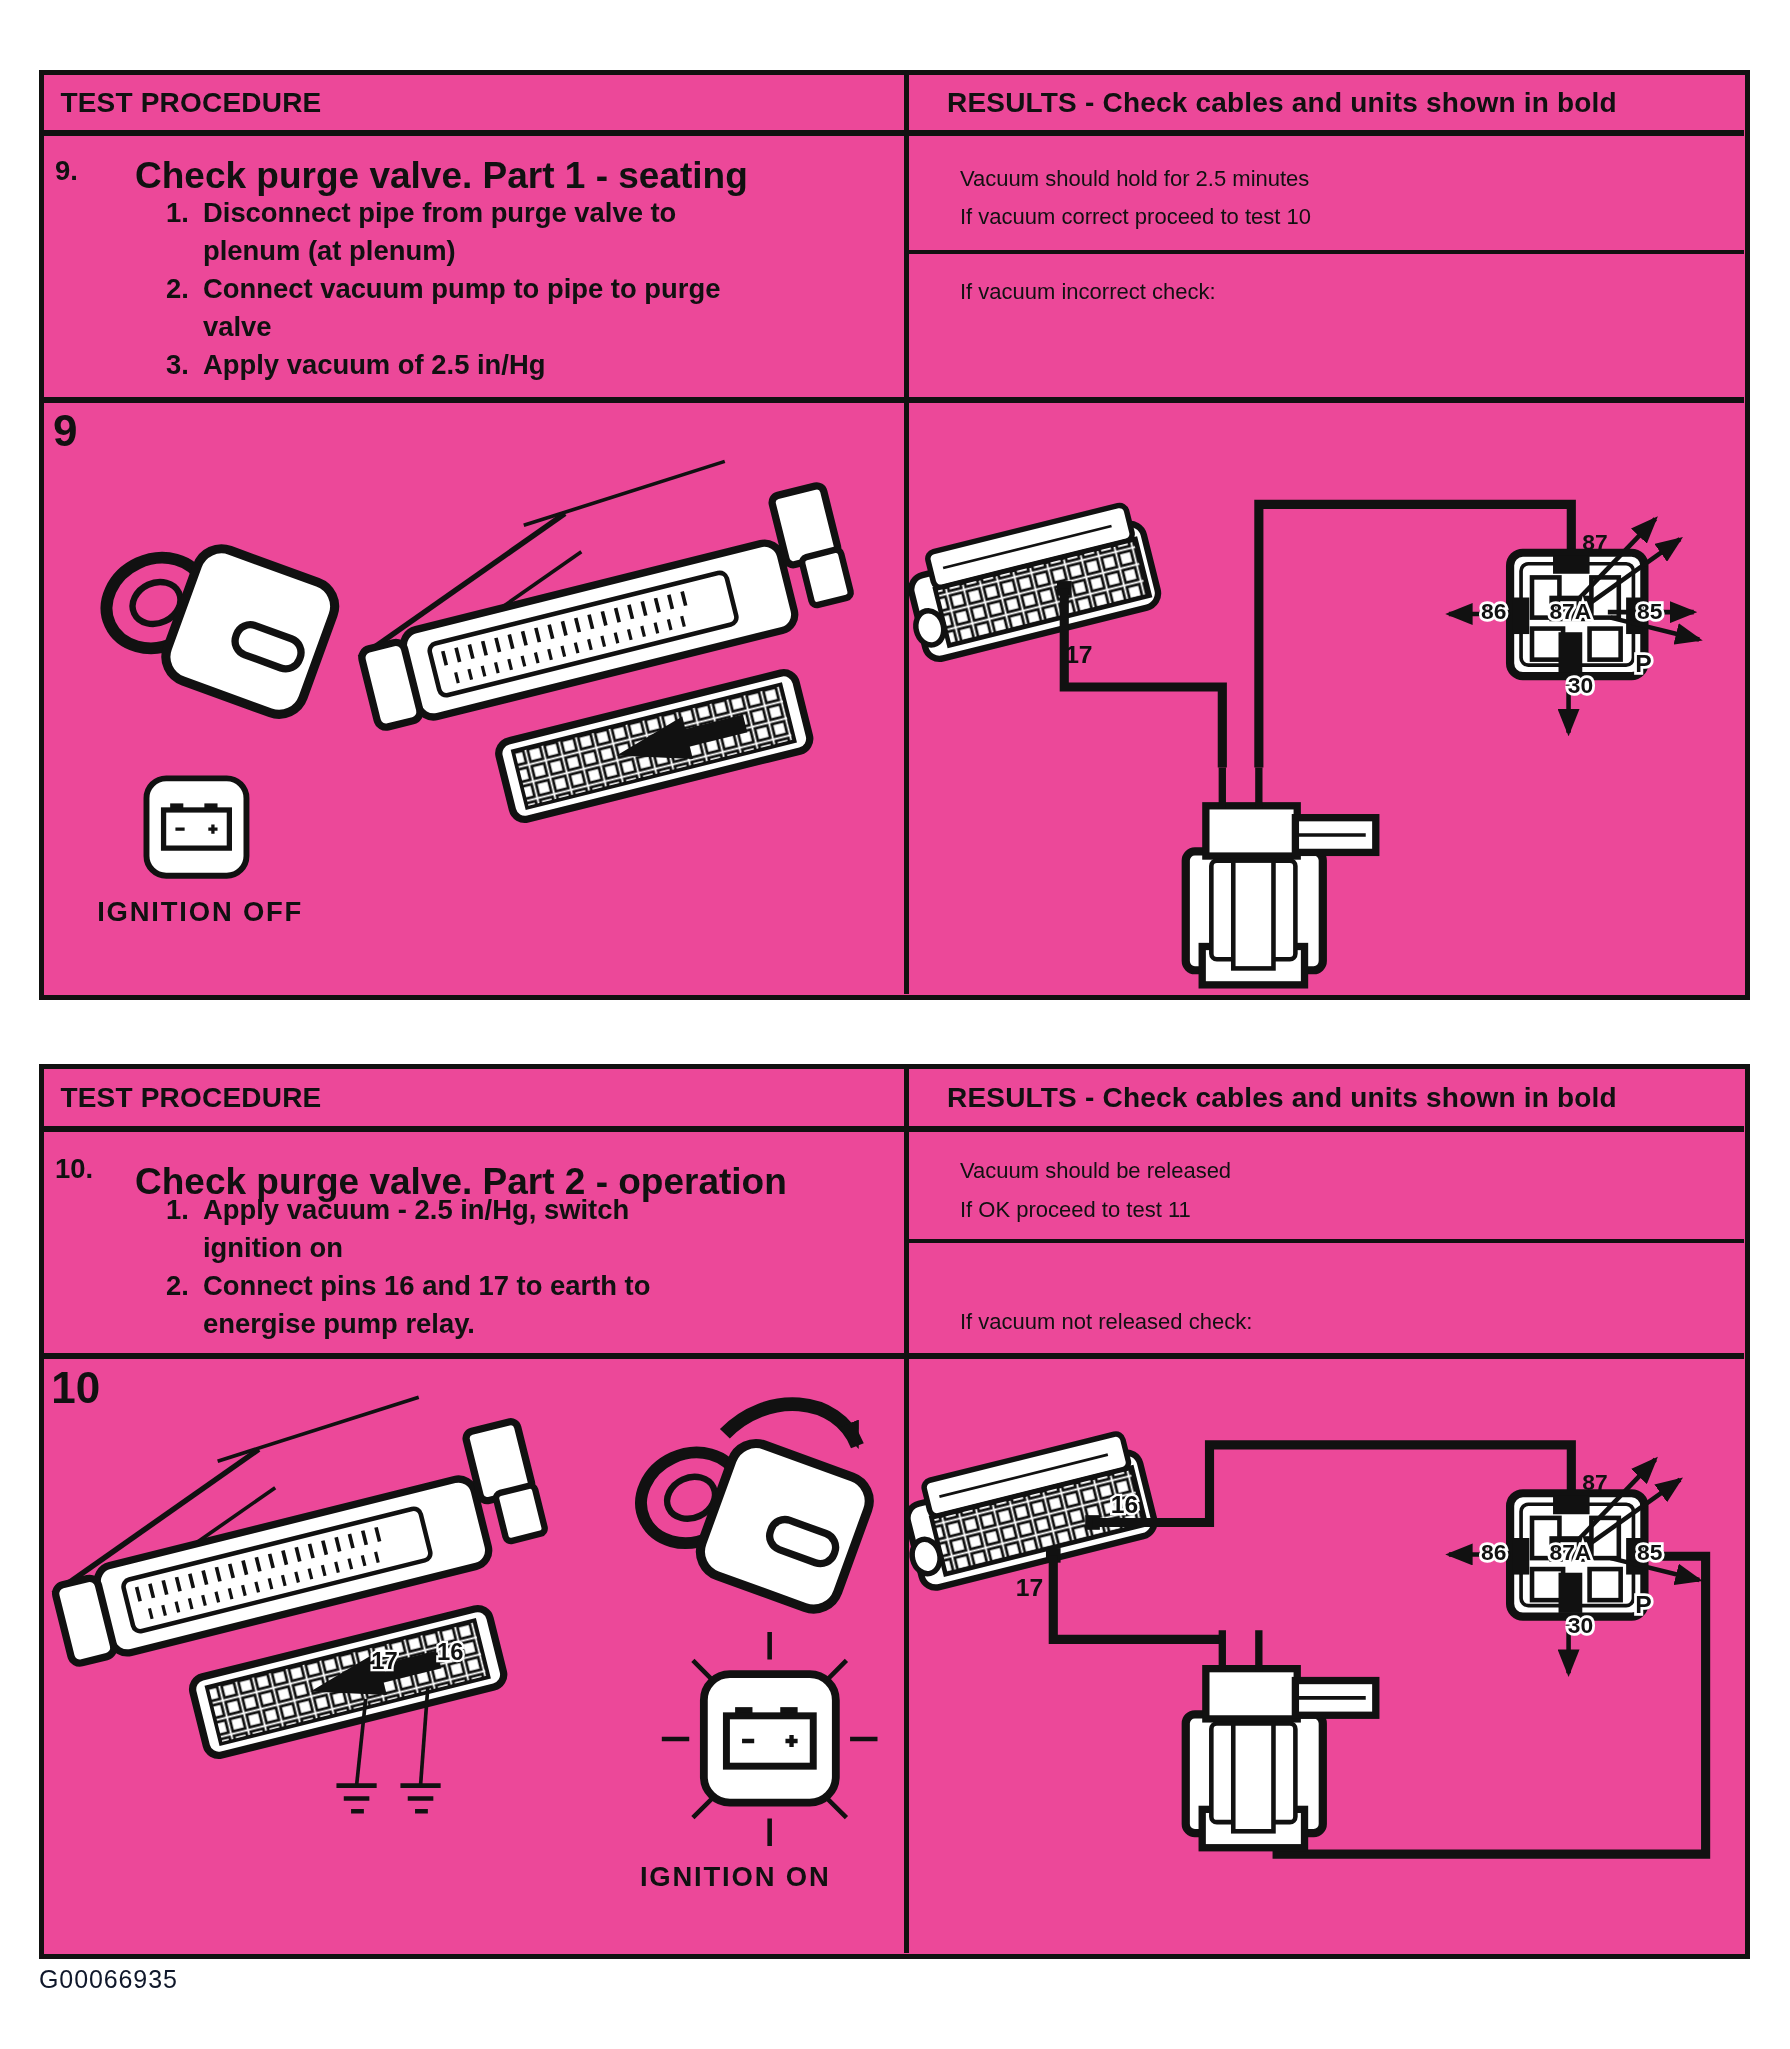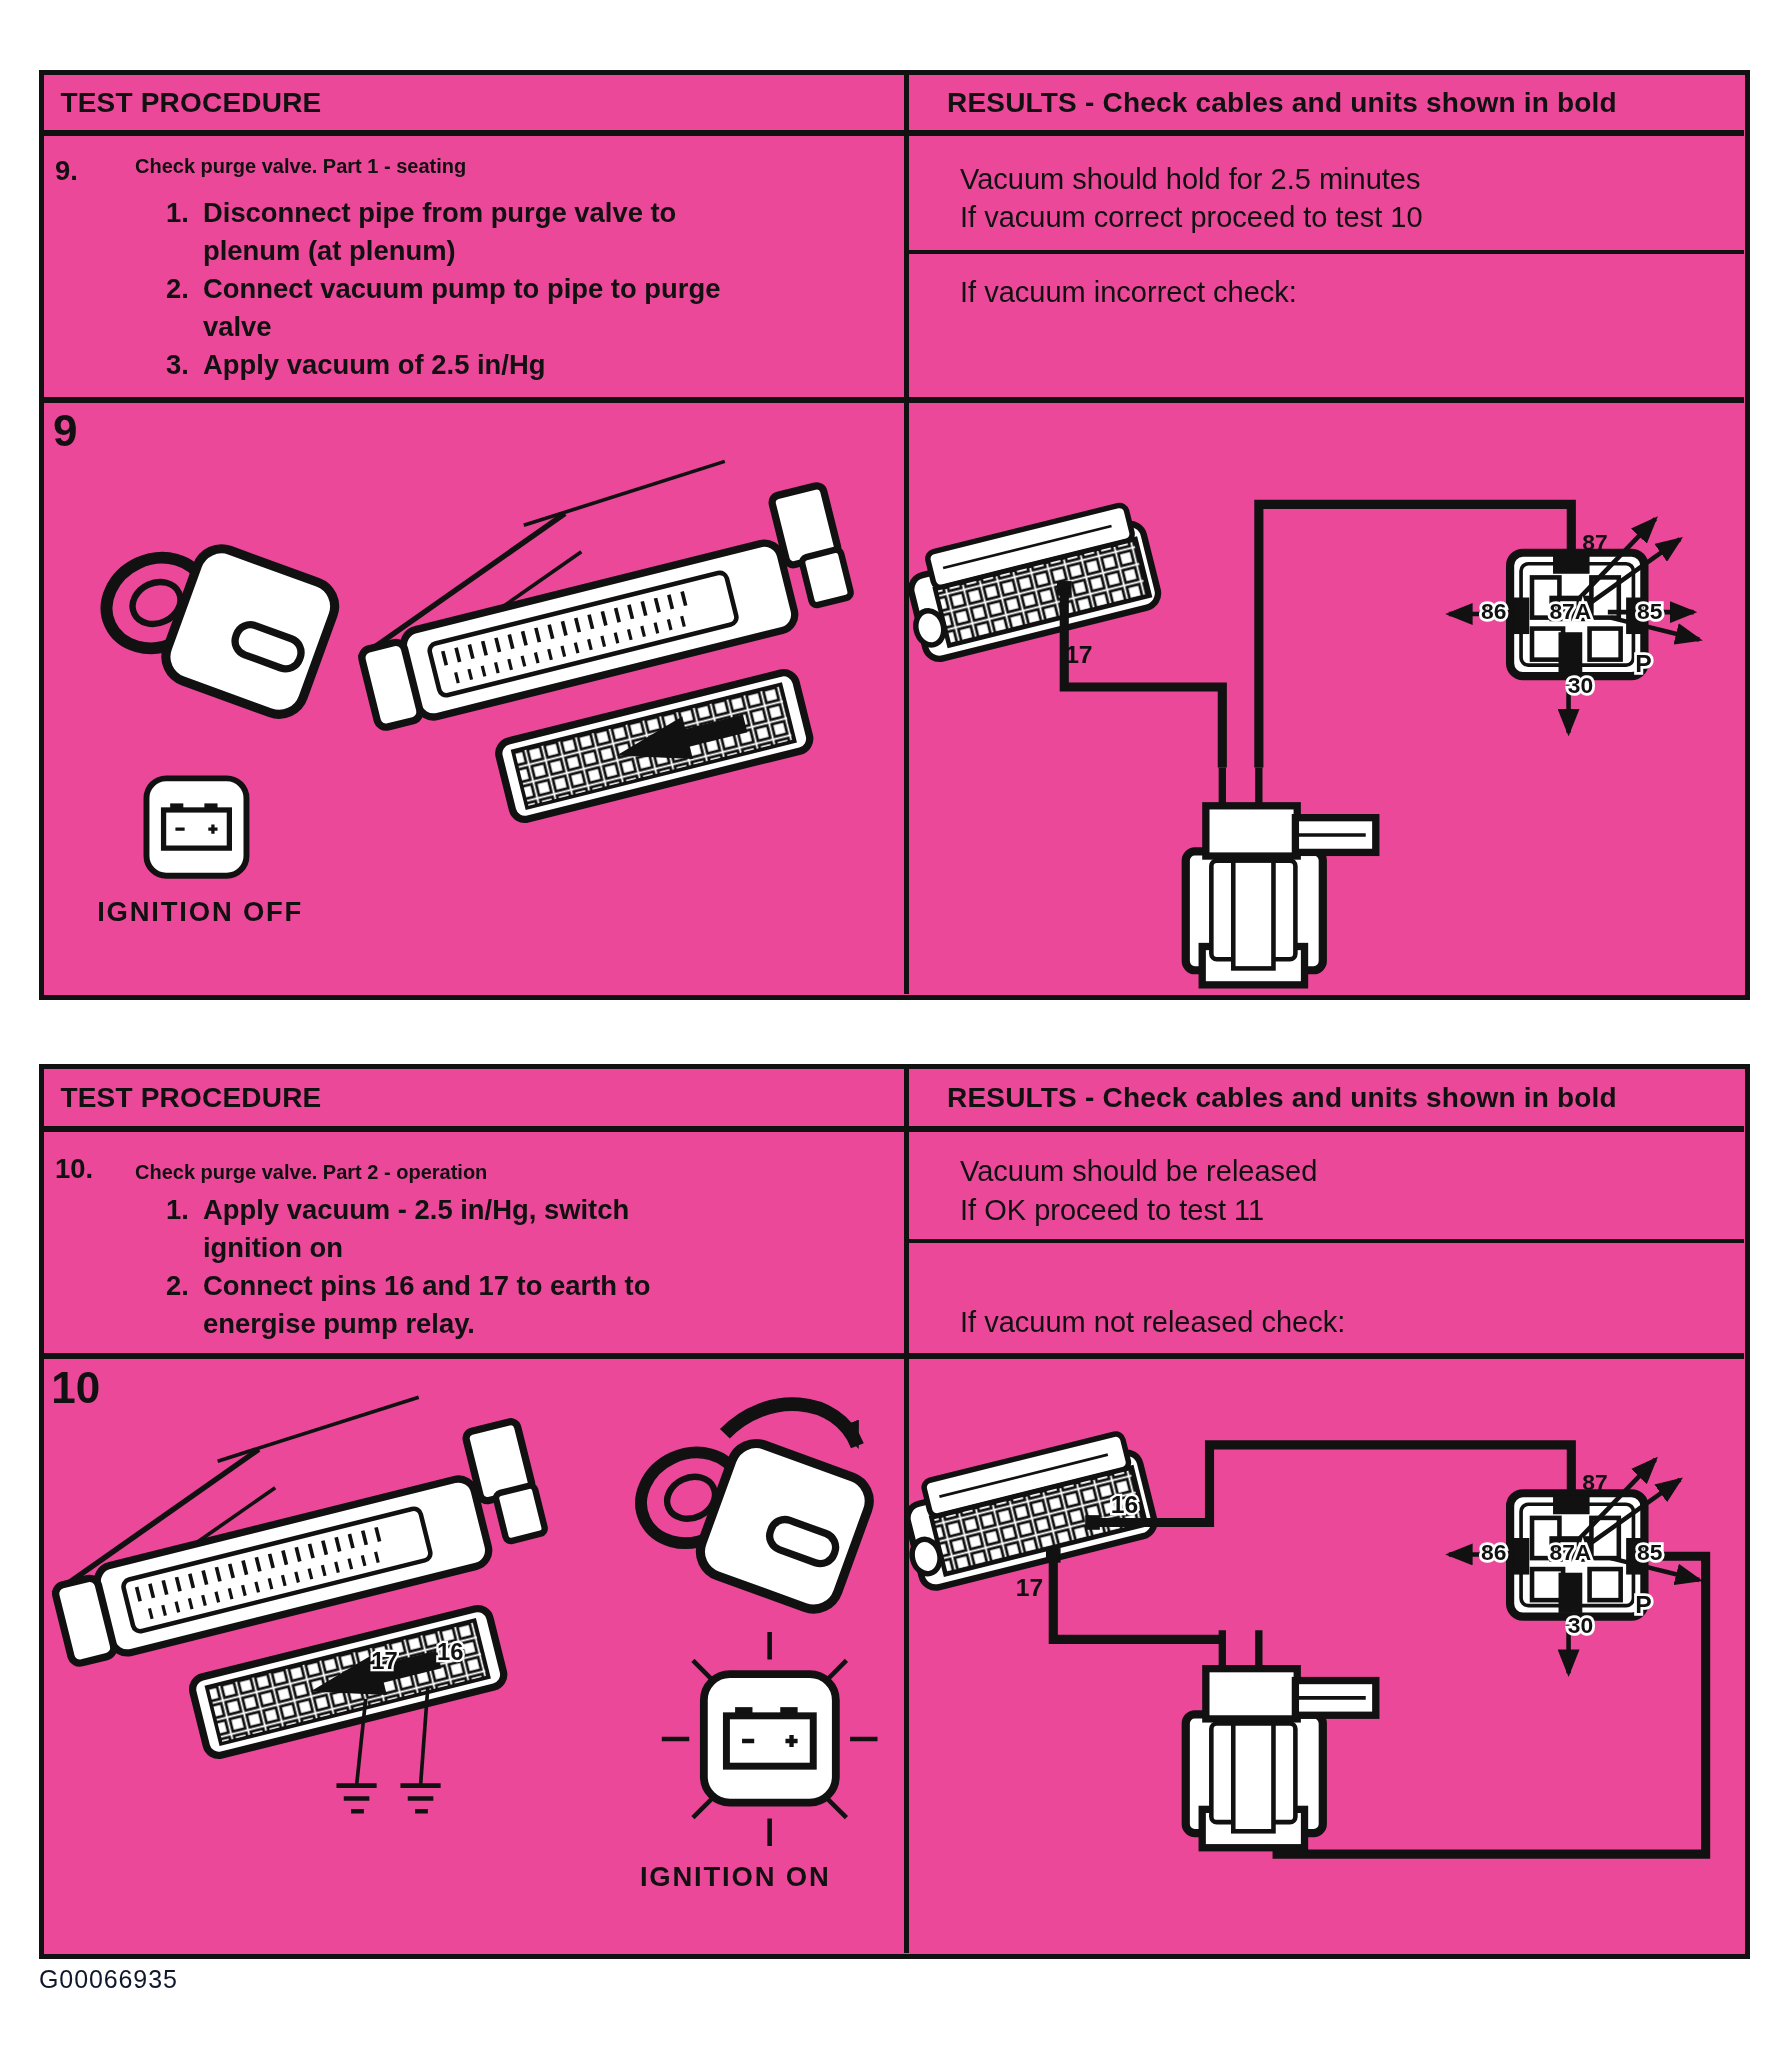--- a/index.html
+++ b/index.html
@@ -5,26 +5,26 @@
   * { margin:0; padding:0; box-sizing:border-box; }
   html,body { background:#fff; }
   body {
     position:relative; width:1791px; height:2049px;
     font-family:"Liberation Sans", sans-serif; color:#111; overflow:hidden;
   }
   .tbl { position:absolute; border:5.5px solid #111; background:#ec4899; }
   .line { position:absolute; background:#111; }
   .hdr { position:absolute; font-weight:bold; font-size:28px; letter-spacing:0.2px; white-space:nowrap; }
   .proc-num { position:absolute; font-weight:bold; font-size:27.4px; }
-  .proc-title { position:absolute; font-weight:bold; font-size:20px; white-space:nowrap; }
+  .proc-title { position:absolute; font-weight:bold; font-size:37px; white-space:nowrap; }
   .steps { position:absolute; width:559px; }
   .step { display:flex; font-weight:bold; font-size:27.4px; line-height:38px; }
   .step .snum { flex:0 0 37px; }
   .step .stext { flex:1 1 auto; }
-  .resline { position:absolute; font-size:29px; line-height:40px; white-space:nowrap; }
+  .resline { position:absolute; font-size:22px; line-height:40px; white-space:nowrap; }
   .panel-num { position:absolute; font-weight:bold; font-size:44px; }
   .figcode { position:absolute; font-size:25px; color:#0f172a; letter-spacing:0.9px; }
   svg { position:absolute; overflow:visible; }
   svg text { font-family:"Liberation Sans", sans-serif; font-weight:bold; fill:#111; }
   .sk  { stroke:#111; fill:#fff; }
   .skn { stroke:#111; fill:none; }
   .ink { fill:#111; stroke:none; }
 </style>
 </head>
 <body>

